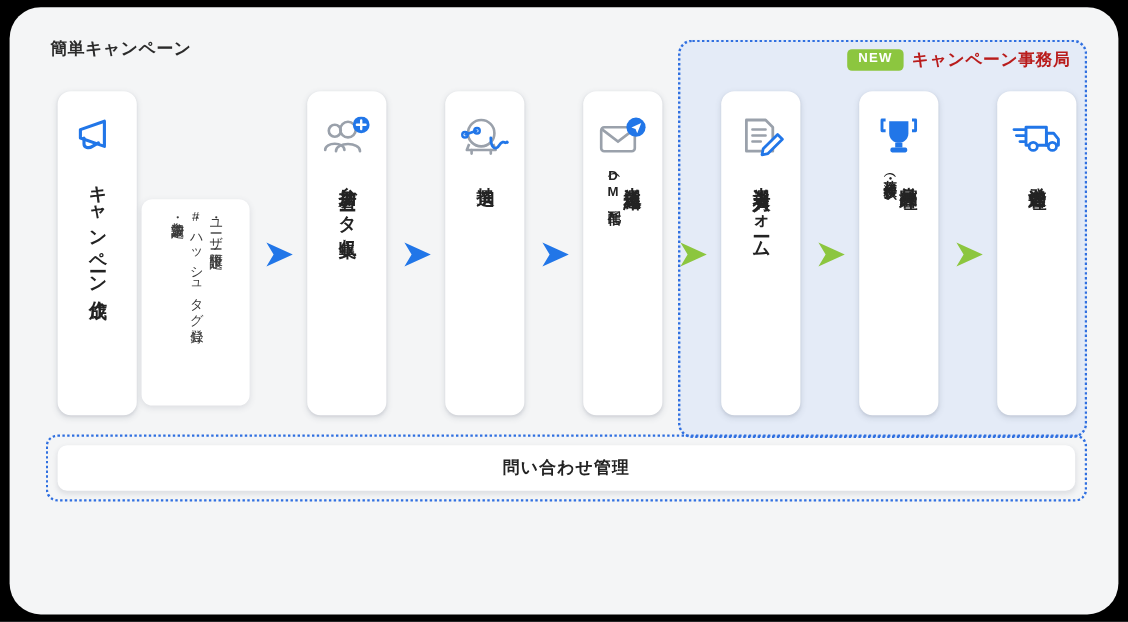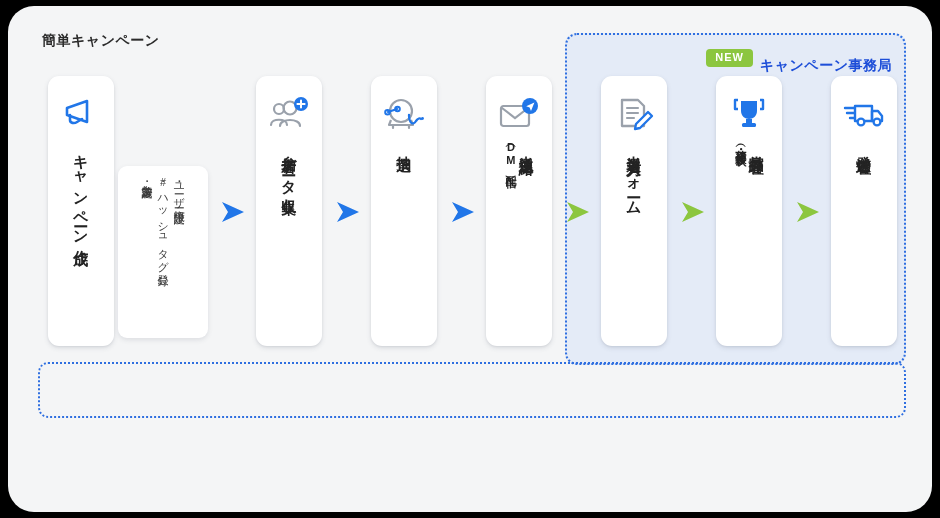--- a/index.html
+++ b/index.html
@@ -61,25 +61,24 @@
     background: #8cc63f;
     color: #ffffff;
     font-size: 11px;
     font-weight: bold;
     letter-spacing: 1px;
     padding: 2px 9px 3px 9px;
     border-radius: 4px;
     line-height: 1.2;
   }
   #office-label {
-    color: #1d4ed8;
+    color: #b91c1c;
     font-size: 14px;
     font-weight: bold;
     letter-spacing: 0.5px;
-    margin-top: 16px;
   }
 
   
   #inquiry-region {
     position: absolute;
     left: 30px;
     top: 356px;
     width: 868px;
     height: 56px;
     border: 2px dotted #2f6fe0;
@@ -348,14 +347,17 @@
         <circle cx="19" cy="24" r="3.4" fill="#ffffff" stroke="#2176e8" stroke-width="2.3"></circle>
         <circle cx="35" cy="24" r="3.4" fill="#ffffff" stroke="#2176e8" stroke-width="2.3"></circle>
         <path d="M3 10 L12 10 M5 15 L12 15 M8 20 L12 20" stroke="#2176e8" stroke-width="2.4" stroke-linecap="round"></path>
       </svg>
     </div>
     <div class="label-wrap">
       <div class="step-label">発送管理</div>
     </div>
   </div>
 
+  <div id="bar-inquiry" class="wide-bar">
+    <span>問い合わせ管理</span>
+  </div>
 
 </div>
 
 </body></html>

